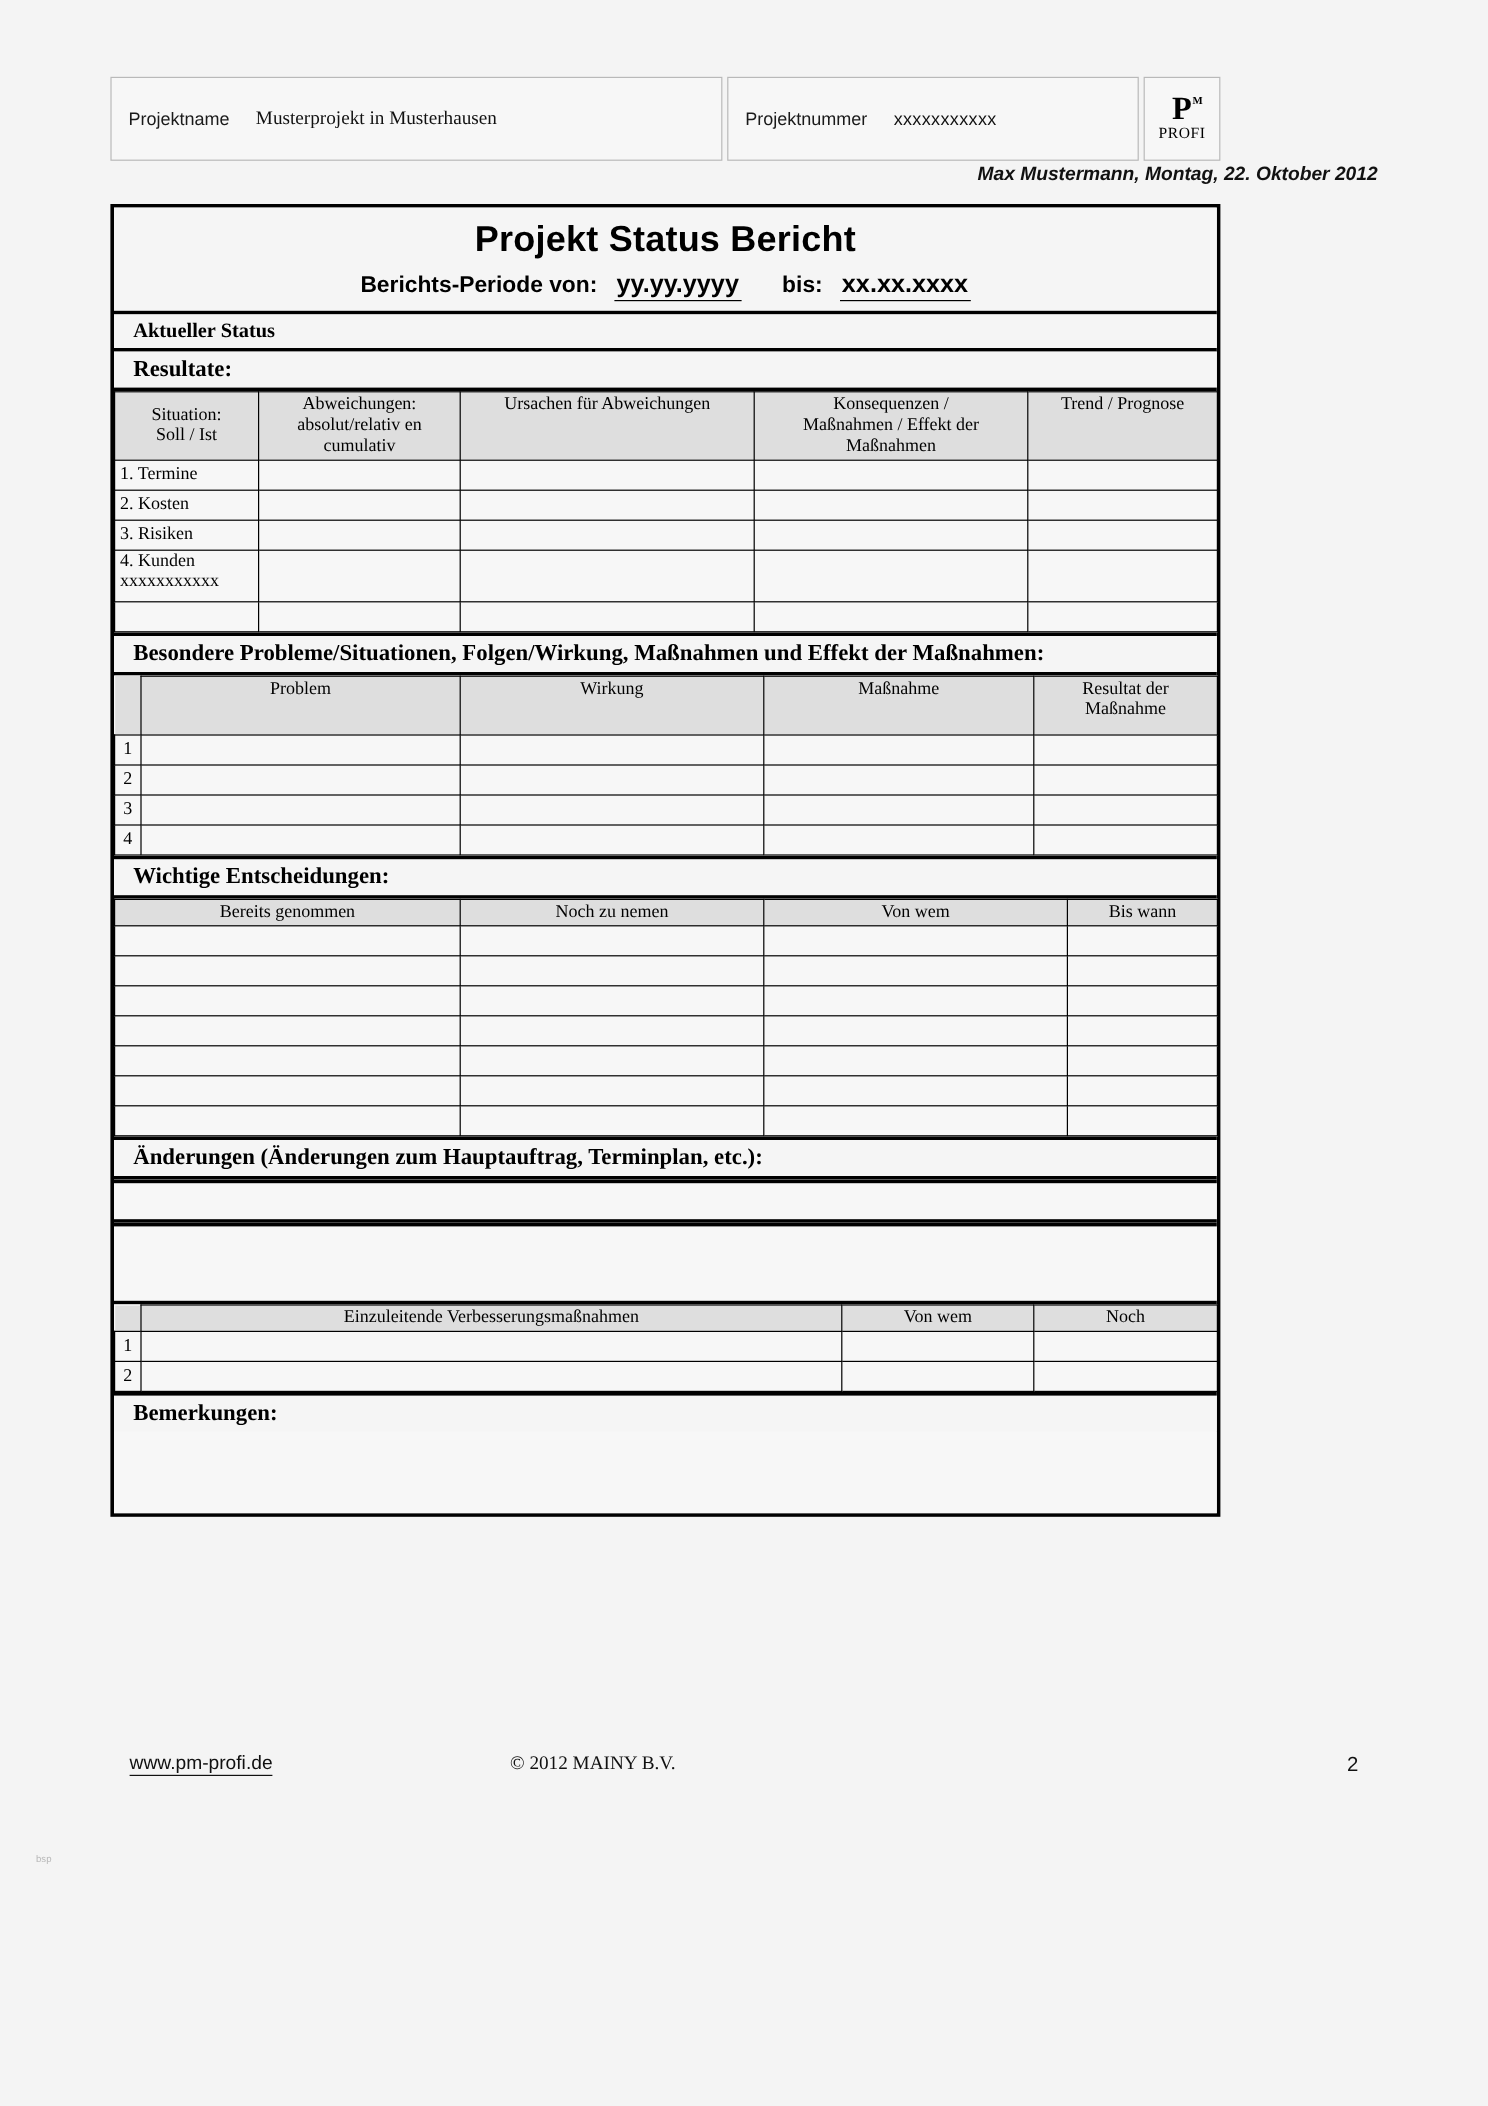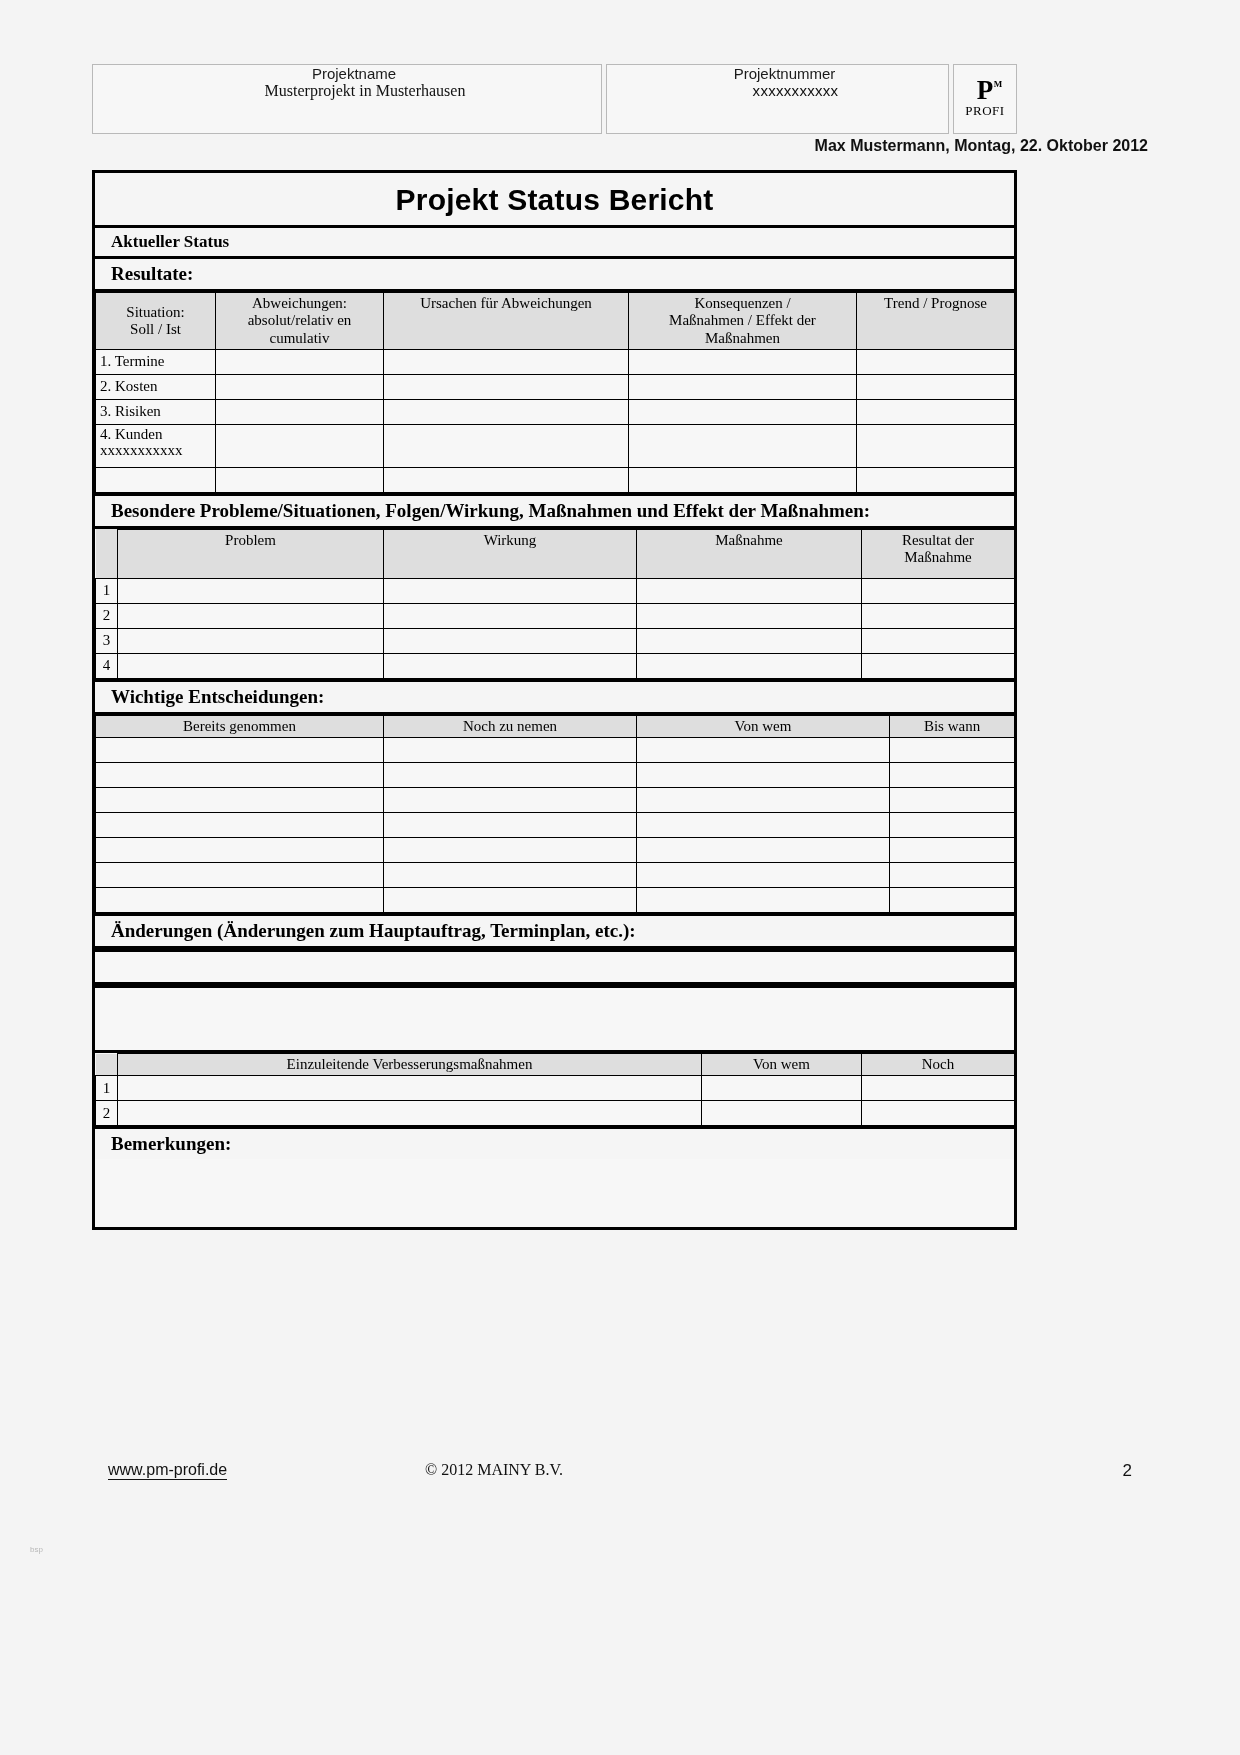--- a/index.html
+++ b/index.html
@@ -18,21 +18,20 @@
   .topfields{
     position:absolute;left:92px;top:64px;width:925px;height:70px;
     display:flex;
   }
   .tf-box{
     border:1px solid #b9b9b9;
     background:#f7f7f7;
     box-sizing:border-box;
     display:flex;align-items:center;
     padding-left:14px;
-    flex-direction:column;
   }
   .tf-name{width:510px;}
   .tf-num{width:343px;margin-left:4px;}
   .tf-logo{
     width:64px;margin-left:4px;
     flex-direction:column;justify-content:center;align-items:center;
     padding-left:0;
   }
   .tf-label{
     font-family:"Liberation Sans", sans-serif;
@@ -51,21 +50,21 @@
     position:relative;
   }
   .logo-p sup{font-size:9px;position:absolute;top:2px;left:17px;}
   .logo-word{
     font-family:"Liberation Serif", serif;
     font-size:13px;letter-spacing:0.5px;margin-top:1px;
   }
   .byline{
     position:absolute;right:92px;top:137px;
     font-family:"Liberation Sans", sans-serif;
-    font-size:16px;font-weight:bold;color:#111;
+    font-size:16px;font-weight:bold;color:#111;font-style:italic;
   }
   
   .form{
     position:absolute;left:92px;top:170px;width:925px;
     border:3px solid #000;
     background:#f7f7f7;
     box-sizing:border-box;
   }
   .titleblock{
     border-bottom:3px solid #000;
@@ -188,20 +187,26 @@
       <span class="logo-word">PROFI</span>
     </div>
   </div>
 
   <div class="byline">Max Mustermann, Montag, 22. Oktober 2012</div>
 
   <div class="form">
 
     <div class="titleblock">
       <div class="title-main">Projekt Status Bericht</div>
+      <div class="period-line">
+        <span class="period-label">Berichts-Periode von:</span>
+        <span class="period-val">yy.yy.yyyy</span>
+        <span class="period-bis">bis:</span>
+        <span class="period-val">xx.xx.xxxx</span>
+      </div>
     </div>
 
     <div class="bandrow band-strong">
       <span class="band-label">Aktueller Status</span>
     </div>
 
     <div class="bandrow band-strong">
       <span class="band-label big">Resultate:</span>
     </div>
 

